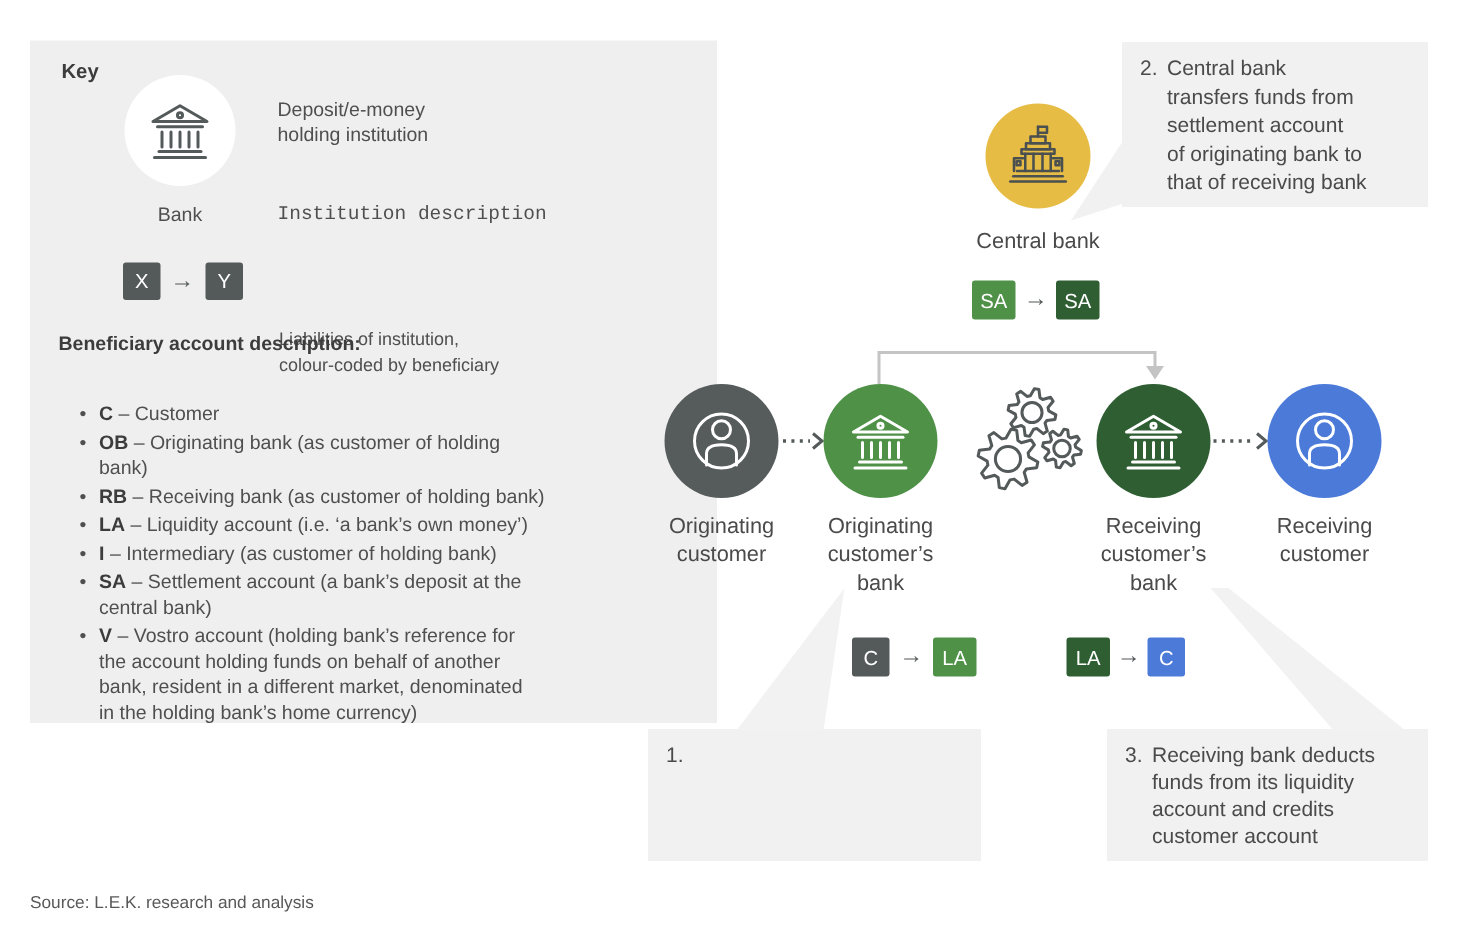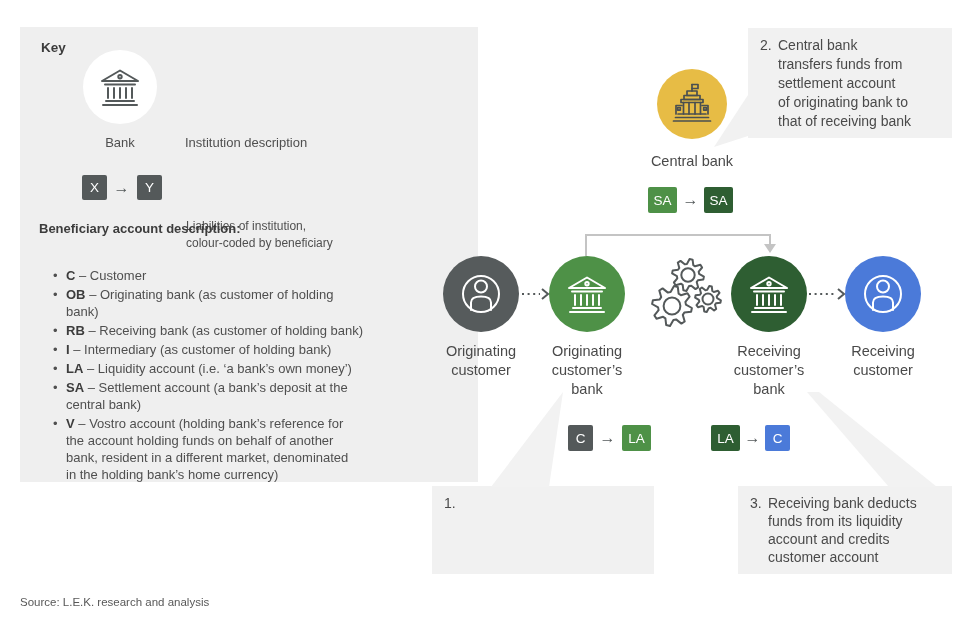--- a/index.html
+++ b/index.html
@@ -5,21 +5,21 @@
   html,body{margin:0;padding:0;background:#fff;}
   body{font-family:"Liberation Sans",sans-serif;}
   .canvas{position:relative;width:976px;height:631px;background:#fff;overflow:hidden;color:#4f4f4f;}
 
   
   #key-panel{position:absolute;left:20px;top:27px;width:458px;height:455px;background:#efefef;border-radius:0;}
   .k-title{position:absolute;left:21px;top:13px;font-weight:bold;font-size:13.5px;color:#3c3c3c;}
   #key-circle{position:absolute;left:63px;top:23px;width:74px;height:74px;background:#fff;border-radius:50%;display:flex;align-items:center;justify-content:center;}
   #k-bank-lbl{position:absolute;left:58px;top:108px;width:84px;text-align:center;font-size:13px;}
   #k-dep{position:absolute;left:165px;top:37px;font-size:13px;line-height:17px;white-space:pre-line;}
-  #k-inst{position:absolute;left:165px;top:108px;font-size:13px;}
+  #k-inst{position:absolute;left:165px;top:108px;font-size:13px;font-family:Liberation Mono, monospace;}
   #k-liab{position:absolute;left:166px;top:147px;font-size:12px;line-height:17px;white-space:pre-line;margin-top:44px;}
   #k-nom{position:absolute;left:19px;top:194px;font-weight:bold;font-size:13px;color:#3c3c3c;}
   #k-list{position:absolute;left:19px;top:228px;width:370px;font-size:13px;line-height:17px;list-style:none;margin:12px;padding:0;}
   #k-list li{position:relative;padding-left:15px;margin-bottom:2px;}
   #k-list li::before{content:"\2022";position:absolute;left:2px;color:#4f4f4f;}
   #k-list b{color:#3c3c3c;}
   #k-list span{white-space:pre-line;}
 
   
   .callout{position:absolute;background:#f1f1f1;display:flex;align-items:flex-start;box-sizing:border-box;padding:8px 8px 8px 12px;font-size:14px;color:#4a4a4a;}
@@ -81,36 +81,38 @@
           <circle cx="23" cy="12.8" r="1.7"></circle>
           <path d="M8 20.5 H38"></path>
           <path d="M11 24 V34 M17 24 V34 M23 24 V34 M29 24 V34 M35 24 V34"></path>
           <path d="M9 37 H37"></path>
           <path d="M6 41 H40"></path>
         </g>
       </svg>
     </div>
     <div id="k-bank-lbl">Bank</div>
 
+    <div id="k-dep">Deposit/e-money
+holding institution</div>
     <div id="k-inst">Institution description</div>
 
     <div id="chip-x" class="chip w1 bg-gray">X</div>
     <div id="arr-xy">→</div>
     <div id="chip-y" class="chip w1 bg-gray">Y</div>
     <div id="k-liab">Liabilities of institution,
 colour-coded by beneficiary</div>
 
     <div id="k-nom">Beneficiary account description:</div>
     <ul id="k-list">
       <li><b>C</b> <span>– Customer</span></li>
       <li><b>OB</b> <span>– Originating bank (as customer of holding
 bank)</span></li>
       <li><b>RB</b> <span>– Receiving bank (as customer of holding bank)</span></li>
+      <li><b>LA</b> <span>– Liquidity account (i.e. ‘a bank’s own money’)</span></li>
       <li><b>I</b> <span>– Intermediary (as customer of holding bank)</span></li>
-      <li><b>LA</b> <span>– Liquidity account (i.e. ‘a bank’s own money’)</span></li>
       <li><b>SA</b> <span>– Settlement account (a bank’s deposit at the
 central bank)</span></li>
       <li><b>V</b> <span>– Vostro account (holding bank’s reference for
 the account holding funds on behalf of another
 bank, resident in a different market, denominated
 in the holding bank’s home currency)</span></li>
     </ul>
   </section>
 
   <div id="callout2" class="callout">

